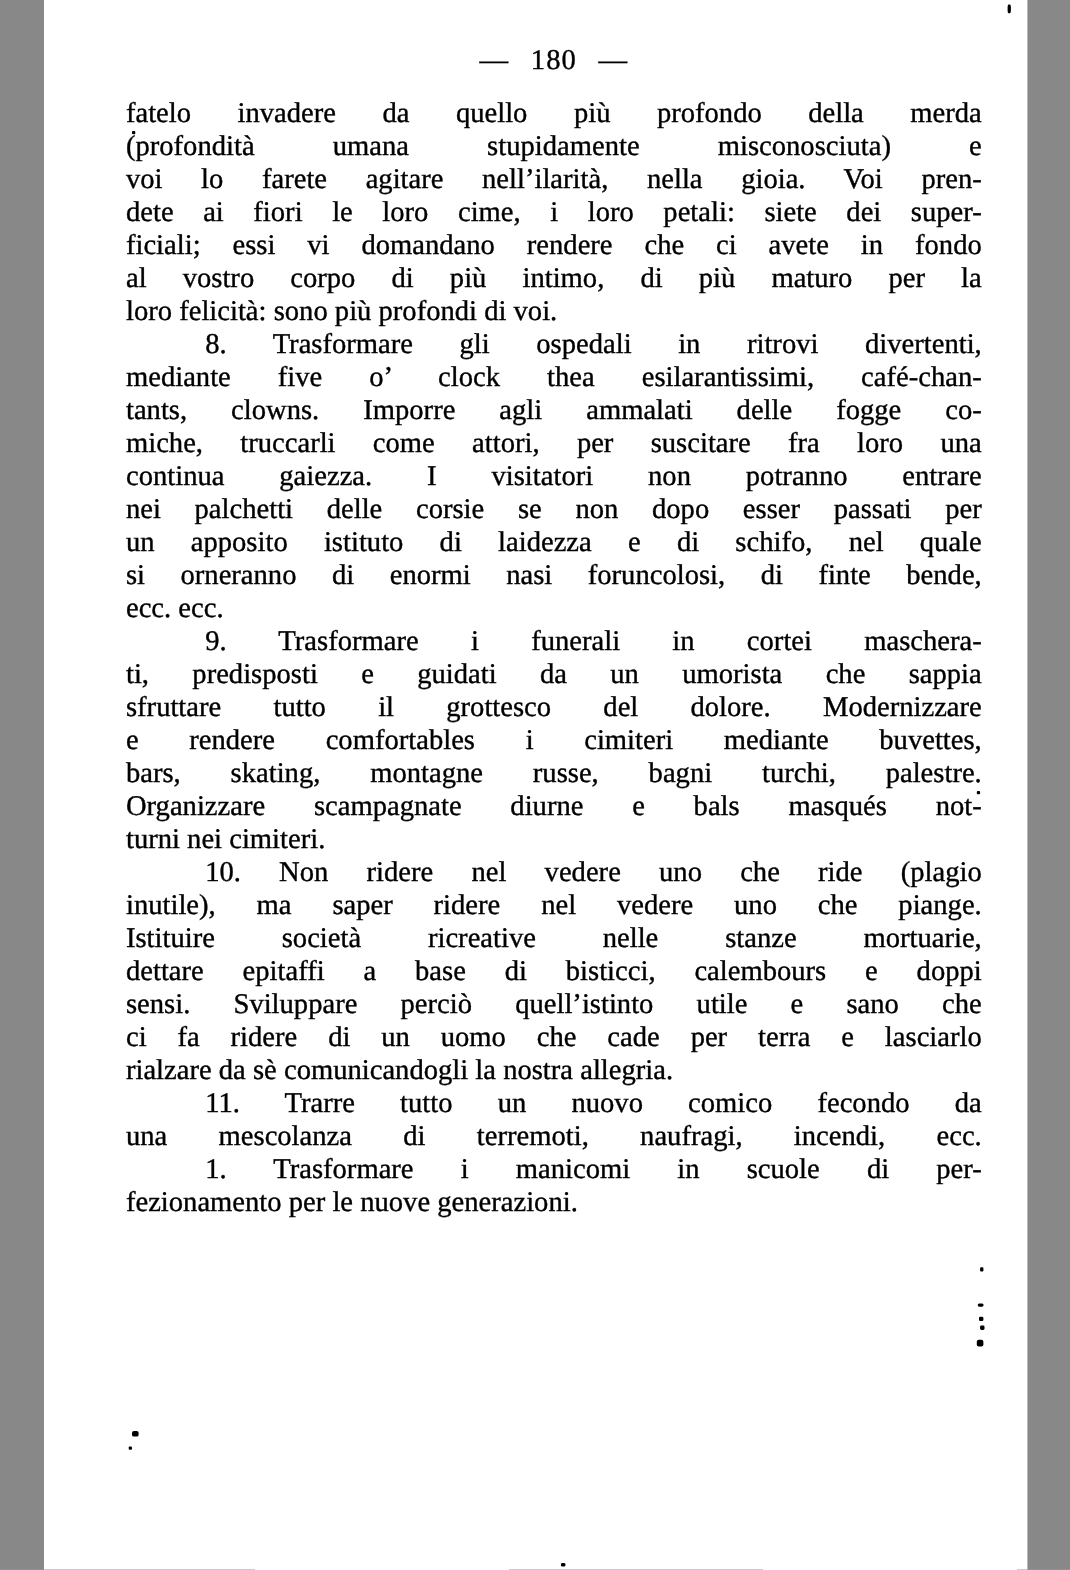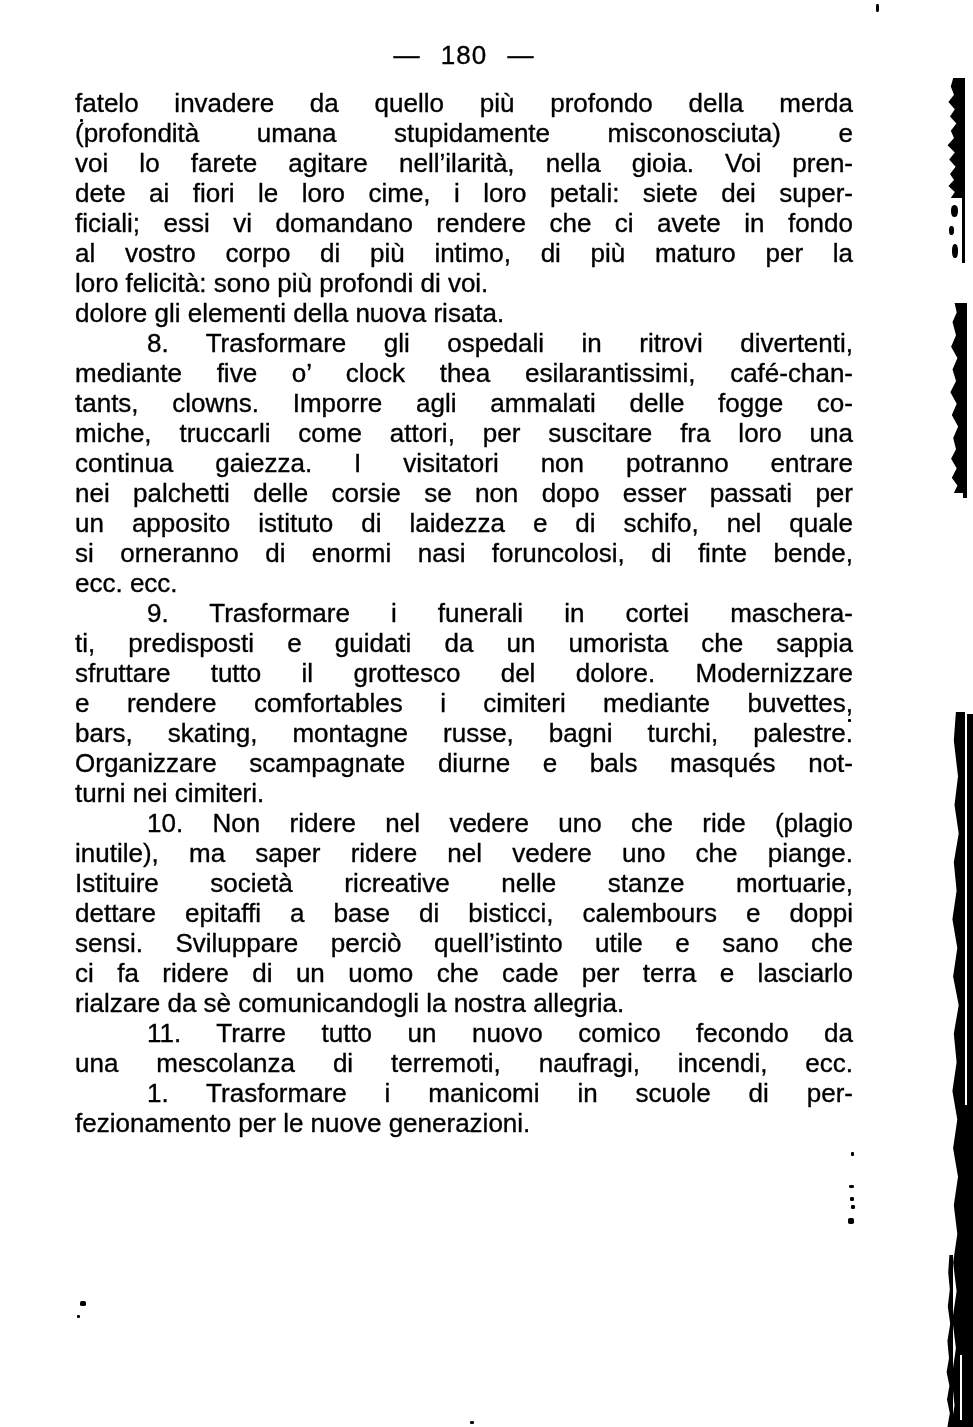--- a/index.html
+++ b/index.html
@@ -1,24 +1,24 @@
 <!DOCTYPE html>
 <html style="--ink: #000000; --paper: #ffffff;"><head>
 <meta charset="utf-8">
 <style>
   :root { --ink: #000000; --paper: #ffffff; }
   * { box-sizing: border-box; }
   html, body { margin: 0; padding: 0; background: #888; }
   .page {
     position: relative;
-    width: 973px;
+    width: 894px;
     height: 1427px;
     background: var(--paper);
     overflow: hidden;
-    font-family: Liberation Sans, sans-serif;
+    font-family: Liberation Serif, serif;
     color: var(--ink);
     margin: 0 auto;
   }
   .page-number {
     position: absolute;
     top: 40px;
     left: 75px;
     width: 778px;
     text-align: center;
     font-size: 26px;
@@ -92,21 +92,20 @@
       <div class="paragraph">
         <div class="line">fatelo invadere da quello più profondo della merda</div>
         <div class="line">(profondità umana stupidamente misconosciuta) e</div>
         <div class="line">voi lo farete agitare nell’ilarità, nella gioia. Voi pren-</div>
         <div class="line">dete ai fiori le loro cime, i loro petali: siete dei super-</div>
         <div class="line">ficiali; essi vi domandano rendere che ci avete in fondo</div>
         <div class="line">al vostro corpo di più intimo, di più maturo per la</div>
         <div class="line line-end">loro felicità: sono più profondi di voi.</div>
       </div>
       <div class="paragraph">
-        <div class="line line-end">dolore gli elementi della nuova risata.</div>
       </div>
       <div class="paragraph">
         <div class="line indent">8. Trasformare gli ospedali in ritrovi divertenti,</div>
         <div class="line">mediante five o’ clock thea esilarantissimi, café-chan-</div>
         <div class="line">tants, clowns. Imporre agli ammalati delle fogge co-</div>
         <div class="line">miche, truccarli come attori, per suscitare fra loro una</div>
         <div class="line">continua gaiezza. I visitatori non potranno entrare</div>
         <div class="line">nei palchetti delle corsie se non dopo esser passati per</div>
         <div class="line">un apposito istituto di laidezza e di schifo, nel quale</div>
         <div class="line">si orneranno di enormi nasi foruncolosi, di finte bende,</div>

